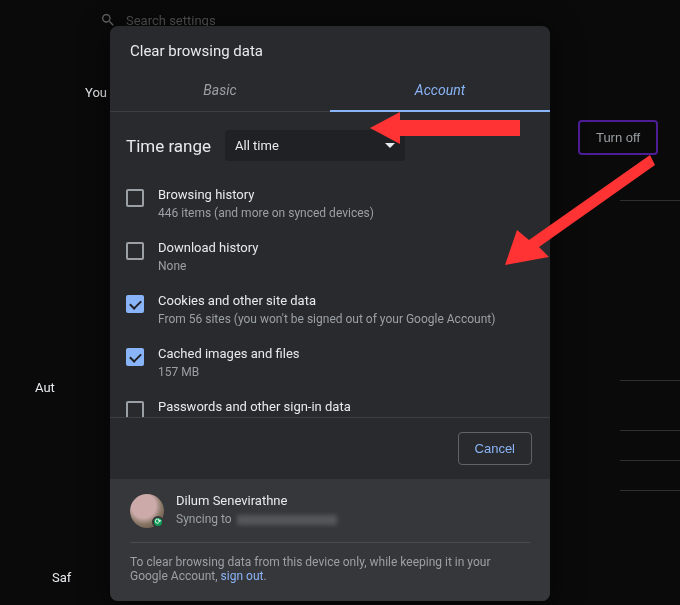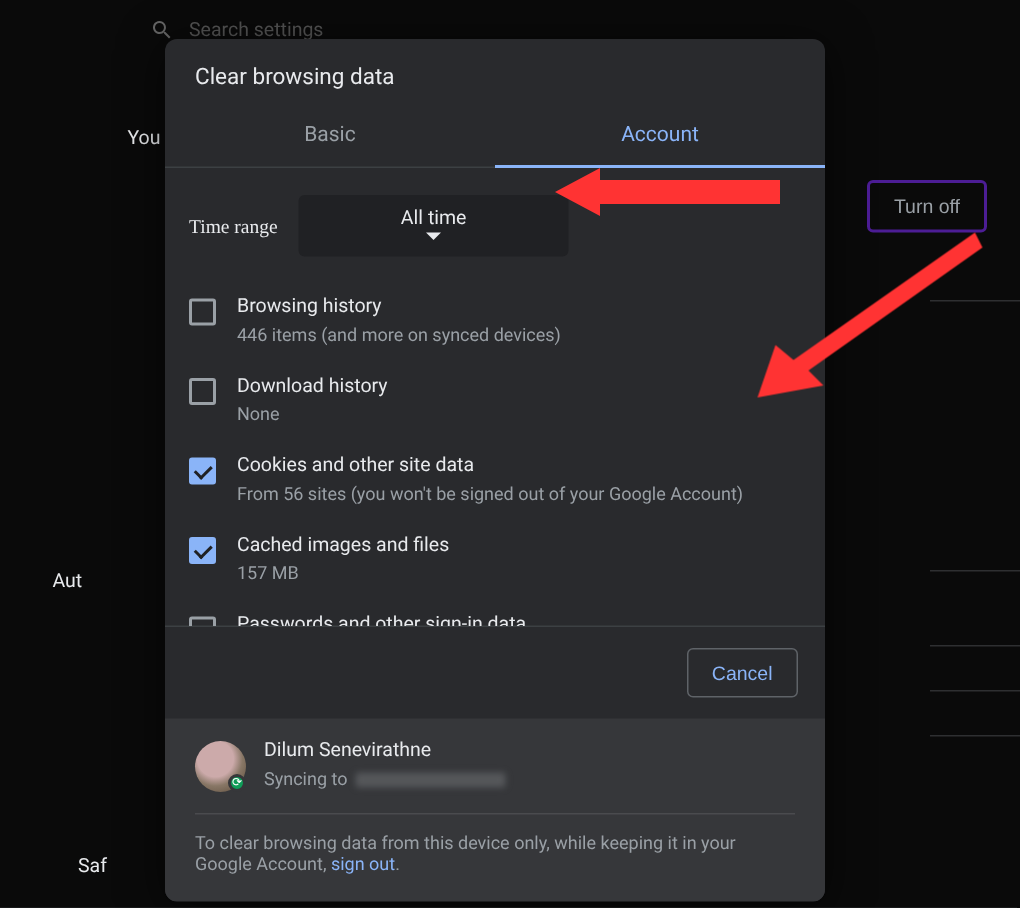--- a/index.html
+++ b/index.html
@@ -63,20 +63,21 @@
     overflow: hidden;
   }
   .modal-title {
     padding: 16px 20px 12px 20px;
     font-size: 15px;
     color: #e8eaed;
   }
   .tabs {
     display: flex;
     border-bottom: 1px solid #3c4043;
+    font-style: italic;
   }
   .tab {
     flex: 1;
     text-align: center;
     padding: 10px 0 12px 0;
     font-size: 14px;
     color: #9aa0a6;
     cursor: pointer;
   }
   .tab.active {
@@ -88,32 +89,31 @@
     flex: 1;
     overflow-y: auto;
     padding: 18px 16px 8px 16px;
   }
   .timerange-row {
     display: flex;
     align-items: center;
     gap: 14px;
     margin-bottom: 18px;
   }
-  .timerange-label { color: #e8eaed; font-size: 13px; font-family: Liberation Serif, serif; }
+  .timerange-label { color: #e8eaed; font-size: 17px; }
   .select {
     background: #202124;
     color: #e8eaed;
     border-radius: 4px;
     padding: 8px 10px;
     width: 180px;
     display: flex;
     justify-content: space-between;
     align-items: center;
     cursor: pointer;
-    flex-direction: column;
   }
   .select svg { width: 10px; height: 10px; fill: #e8eaed; }
 
   .check-row {
     display: flex;
     align-items: flex-start;
     gap: 14px;
     padding: 8px 0 10px 0;
   }
   .checkbox {

